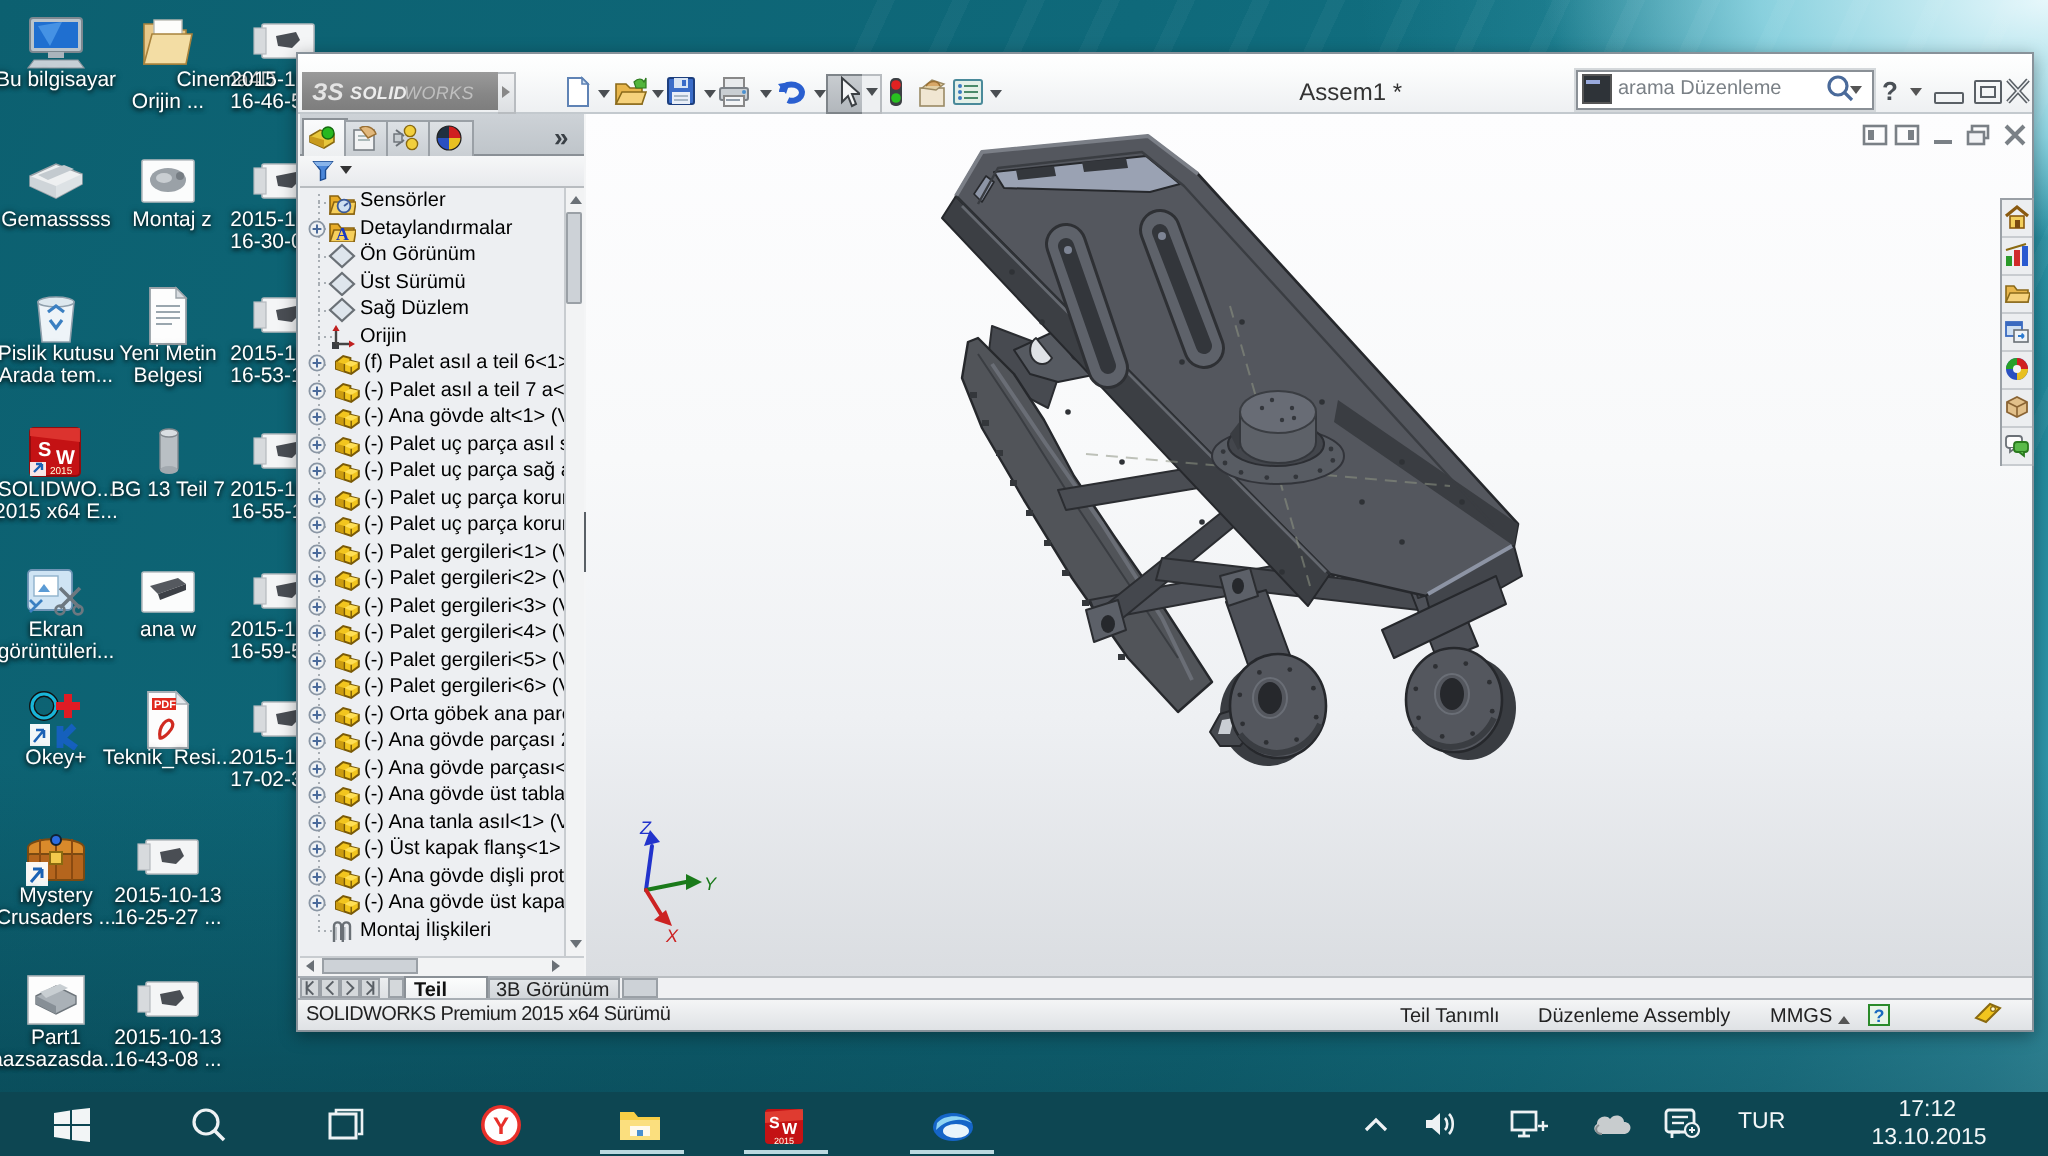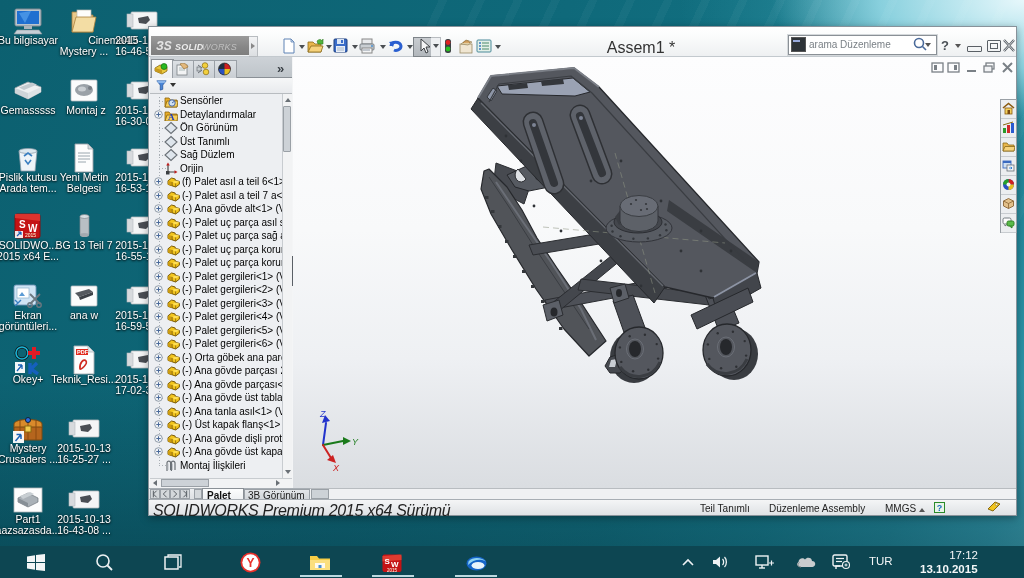--- a/index.html
+++ b/index.html
@@ -35,21 +35,21 @@
       <path d="M6 23 L28 23 L31 27 L3 27 Z" fill="#c6cfd6" stroke="#8b959d" stroke-width=".6"></path>
     </svg>
     <div class="dlab" style="left:-17px;top:35px;width:90px;">Bu bilgisayar</div>
     <svg class="dic" style="left:69px;top:8px" width="30" height="26" viewBox="0 0 30 26">
       <path d="M3 4 L12 4 L14 7 L24 7 L24 24 L3 24 Z" fill="#e8c98a" stroke="#a8823c" stroke-width=".8"></path>
       <rect x="8" y="2" width="14" height="18" fill="#fdfdfb" stroke="#b9b9b2" stroke-width=".7"></rect>
       <circle cx="15" cy="11" r="1.4" fill="#c9a23e"></circle>
       <path d="M3 24 L7 9 L27 9 L24 24 Z" fill="#f3dda4" stroke="#a8823c" stroke-width=".8"></path>
     </svg>
     <div class="dlab" style="left:39px;top:35px;width:70px;padding-left:39px;">Cinema4D</div>
-    <div class="dlab" style="left:39px;top:46px;width:90px;">Mystery ...</div>
+    <div class="dlab" style="left:39px;top:46px;width:90px;">Orijin ...</div>
     <svg class="dic" style="left:126px;top:11px" width="32" height="20" viewBox="0 0 32 20">
       <rect x="5" y="1" width="26" height="17" rx="1" fill="#f4f5f6" stroke="#b5babe" stroke-width=".8"></rect>
       <rect x="1" y="3" width="6" height="13" fill="#d7dadd" stroke="#b5babe" stroke-width=".6"></rect>
       <path d="M12 7 L22 5 L24 9 L20 13 L13 12 Z" fill="#4a4e54"></path>
     </svg>
     <div class="dlab" style="left:97px;top:35px;width:90px;">2015-10-13</div>
     <div class="dlab" style="left:97px;top:46px;width:90px;">16-46-52 ...</div>
     <svg class="dic" style="left:12px;top:79px" width="32" height="24" viewBox="0 0 32 24">
       <path d="M3 9 L16 3 L29 8 L29 13 L16 20 L3 14 Z" fill="#eef0f1" stroke="#9aa2a8" stroke-width=".8"></path>
       <path d="M3 9 L16 14 L16 20 L3 14 Z" fill="#cfd5d9"></path>
@@ -271,21 +271,21 @@
       <circle cx="4" cy="5" r="1" fill="#3a7ac0"></circle>
       <circle cx="4" cy="8" r="1" fill="#3a7ac0"></circle>
       <circle cx="4" cy="11" r="1" fill="#3a7ac0"></circle>
       <g stroke="#4a8a6a" stroke-width="1">
         <line x1="6" y1="5" x2="13" y2="5"></line>
         <line x1="6" y1="8" x2="13" y2="8"></line>
         <line x1="6" y1="11" x2="13" y2="11"></line>
       </g>
     </svg>
     <div class="abs" style="left:346px;top:18px;width:0;height:0;border-top:4px solid #4a4e52;border-left:3.5px solid transparent;border-right:3.5px solid transparent;"></div>
-    <div class="abs" style="left:432px;top:12px;width:120px;text-align:center;font-size:16px;color:#333;">Assem1 *</div>
+    <div class="abs" style="left:432px;top:12px;width:120px;text-align:right;font-size:12px;color:#333;">Assem1 *</div>
     <div class="abs" style="left:639px;top:8px;width:147px;height:18px;background:#fff;border:1px solid #8a9096;box-shadow:0 0 0 1px #d4d8db;"></div>
     <div class="abs" style="left:642px;top:10px;width:13px;height:13px;background:#2e3338;border:1px solid #555;"></div>
     <div class="abs" style="left:644px;top:13px;width:7px;height:2px;background:#9ad;"></div>
     <div class="abs" style="left:660px;top:12px;font-size:10px;color:#7a8086;">arama Düzenleme</div>
     <svg class="abs" style="left:763px;top:9px" width="16" height="16" viewBox="0 0 16 16">
       <circle cx="7" cy="7" r="4.5" fill="none" stroke="#4a6a9a" stroke-width="1.6"></circle>
       <line x1="10.5" y1="10.5" x2="14" y2="14" stroke="#4a6a9a" stroke-width="1.6"></line>
     </svg>
     <div class="abs" style="left:776px;top:16px;width:0;height:0;border-top:4px solid #555;border-left:3.5px solid transparent;border-right:3.5px solid transparent;"></div>
     <div class="abs" style="left:792px;top:11px;font-size:13px;font-weight:bold;color:#4a5056;">?</div>
@@ -373,21 +373,21 @@
       </div>
       <div class="abs tl" style="left:30px;top:1px;">Ön Görünüm</div>
     </div>
     <div class="trow" style="top:107.5px;">
       <div class="abs" style="left:9px;top:6.5px;width:8px;height:1px;background:repeating-linear-gradient(90deg,#a8aeb4 0 1px,transparent 1px 3px);"></div>
       <div class="abs" style="left:14px;top:0px;">
         <svg width="14" height="14" viewBox="0 0 14 14">
           <path d="M7 1.5 L13 7 L7 12.5 L1 7 Z" fill="rgba(180,200,220,.25)" stroke="#6a7076" stroke-width="1.1"></path>
         </svg>
       </div>
-      <div class="abs tl" style="left:30px;top:1px;">Üst Tanımlı</div>
+      <div class="abs tl" style="left:30px;top:1px;">Üst Sürümü</div>
     </div>
     <div class="trow" style="top:121.0px;">
       <div class="abs" style="left:9px;top:6.5px;width:8px;height:1px;background:repeating-linear-gradient(90deg,#a8aeb4 0 1px,transparent 1px 3px);"></div>
       <div class="abs" style="left:14px;top:0px;">
         <svg width="14" height="14" viewBox="0 0 14 14">
           <path d="M7 1.5 L13 7 L7 12.5 L1 7 Z" fill="rgba(180,200,220,.25)" stroke="#6a7076" stroke-width="1.1"></path>
         </svg>
       </div>
       <div class="abs tl" style="left:30px;top:1px;">Sağ Düzlem</div>
     </div>
@@ -819,27 +819,27 @@
     <div class="abs" style="left:21px;top:462px;width:10px;height:10px;background:#d4d8db;border:1px solid #9aa0a6;box-sizing:border-box;"></div>
     <svg class="abs" style="left:21px;top:462px" width="10" height="10" viewBox="0 0 10 12">
       <path d="M3 2 L7 6 L3 10" fill="none" stroke="#5a6066" stroke-width="1.2"></path>
     </svg>
     <div class="abs" style="left:31px;top:462px;width:10px;height:10px;background:#d4d8db;border:1px solid #9aa0a6;box-sizing:border-box;"></div>
     <svg class="abs" style="left:31px;top:462px" width="10" height="10" viewBox="0 0 10 12">
       <path d="M3 2 L7 6 L3 10 M7 2 L7 10" fill="none" stroke="#5a6066" stroke-width="1.2"></path>
     </svg>
     <div class="abs" style="left:45px;top:462px;width:8px;height:10px;background:#d4d8db;border:1px solid #9aa0a6;box-sizing:border-box;"></div>
     <div class="abs" style="left:53px;top:461px;width:42px;height:12px;background:linear-gradient(180deg,#fcfdfd,#eef0f2);border:1px solid #8a9096;border-bottom:none;box-sizing:border-box;"></div>
-    <div class="abs" style="left:58px;top:463px;font-size:10px;font-weight:bold;color:#111;">Palet</div>
+    <div class="abs" style="left:58px;top:463px;font-size:10px;font-weight:bold;color:#111;">Teil</div>
     <div class="abs" style="left:95px;top:462px;width:66px;height:11px;background:linear-gradient(180deg,#e2e5e8,#d0d4d8);border:1px solid #9aa0a6;border-bottom:none;box-sizing:border-box;"></div>
     <div class="abs" style="left:99px;top:463px;font-size:10px;color:#222;">3B Görünüm</div>
     <div class="abs" style="left:161px;top:461px;width:706px;height:12px;background:#f0f1f3;border-top:1px solid #b8bcc0;box-sizing:border-box;"></div>
     <div class="abs" style="left:162px;top:462px;width:18px;height:10px;background:#cdd2d7;border:1px solid #9aa0a6;box-sizing:border-box;"></div>
     <div class="abs" style="left:0px;top:472px;width:867px;height:16px;background:linear-gradient(180deg,#f4f5f6,#dfe2e5);border-top:1px solid #a8aeb4;box-sizing:border-box;"></div>
-    <div class="abs" style="left:4px;top:475px;font-size:16px;letter-spacing:-.3px;color:#222;font-style:italic;">SOLIDWORKS Premium 2015 x64 Sürümü</div>
+    <div class="abs" style="left:4px;top:475px;font-size:10px;letter-spacing:-.3px;color:#222;">SOLIDWORKS Premium 2015 x64 Sürümü</div>
     <div class="abs" style="left:551px;top:476px;font-size:10px;color:#222;">Teil Tanımlı</div>
     <div class="abs" style="left:620px;top:476px;font-size:10px;color:#222;">Düzenleme Assembly</div>
     <div class="abs" style="left:736px;top:476px;font-size:10px;color:#222;">MMGS</div>
     <div class="abs" style="left:770px;top:481px;width:0;height:0;border-bottom:4px solid #555;border-left:3.5px solid transparent;border-right:3.5px solid transparent;"></div>
     <div class="abs" style="left:785px;top:475px;width:11px;height:11px;background:#e8f4e8;border:1px solid #2a8a2a;box-sizing:border-box;font-size:9px;color:#1a6ac0;font-weight:bold;text-align:center;line-height:10px;">?</div>
     <svg class="abs" style="left:838px;top:474px" width="14" height="12" viewBox="0 0 14 12">
       <path d="M1 8 L8 1 L13 3 L6 10 Z" fill="#f2c51e" stroke="#8a6a10" stroke-width="1"></path>
       <circle cx="9.5" cy="3.5" r="1.2" fill="#fff8d0" stroke="#8a6a10" stroke-width=".6"></circle>
     </svg>
     <div class="abs" style="left:144px;top:30px;width:723px;height:431px;background:linear-gradient(180deg,#fdfdfe 0%,#f8f9fa 40%,#eef0f3 70%,#dadde1 100%);"></div>
@@ -1102,12 +1102,12 @@
 <svg class="abs" style="left:832px;top:554px" width="18" height="16" viewBox="0 0 18 16">
     <rect x="1" y="1" width="14" height="11" rx="1.5" fill="none" stroke="#eef2f4" stroke-width="1.4"></rect>
     <path d="M4 15 L4 12 L8 12" fill="none" stroke="#eef2f4" stroke-width="1.4"></path>
     <line x1="4" y1="4.5" x2="12" y2="4.5" stroke="#eef2f4" stroke-width="1.2"></line>
     <line x1="4" y1="7.5" x2="10" y2="7.5" stroke="#eef2f4" stroke-width="1.2"></line>
     <circle cx="14" cy="11" r="3.5" fill="#0d4652" stroke="#eef2f4" stroke-width="1.1"></circle>
     <path d="M12.5 11 L15.5 11 M14 9.5 L14 12.5" stroke="#eef2f4" stroke-width="1"></path>
   </svg>
 <div class="abs" style="left:869px;top:555px;width:34px;font-size:11.5px;color:#f4f7f8;text-align:left;">TUR</div>
 <div class="abs" style="left:900px;top:549px;width:78px;font-size:11.5px;color:#f4f7f8;text-align:right;">17:12</div>
-<div class="abs" style="left:920px;top:563px;width:89px;font-size:11.5px;color:#f4f7f8;text-align:left;font-weight:bold;">13.10.2015</div>
+<div class="abs" style="left:920px;top:563px;width:89px;font-size:11.5px;color:#f4f7f8;text-align:center;">13.10.2015</div>
 </body></html>

